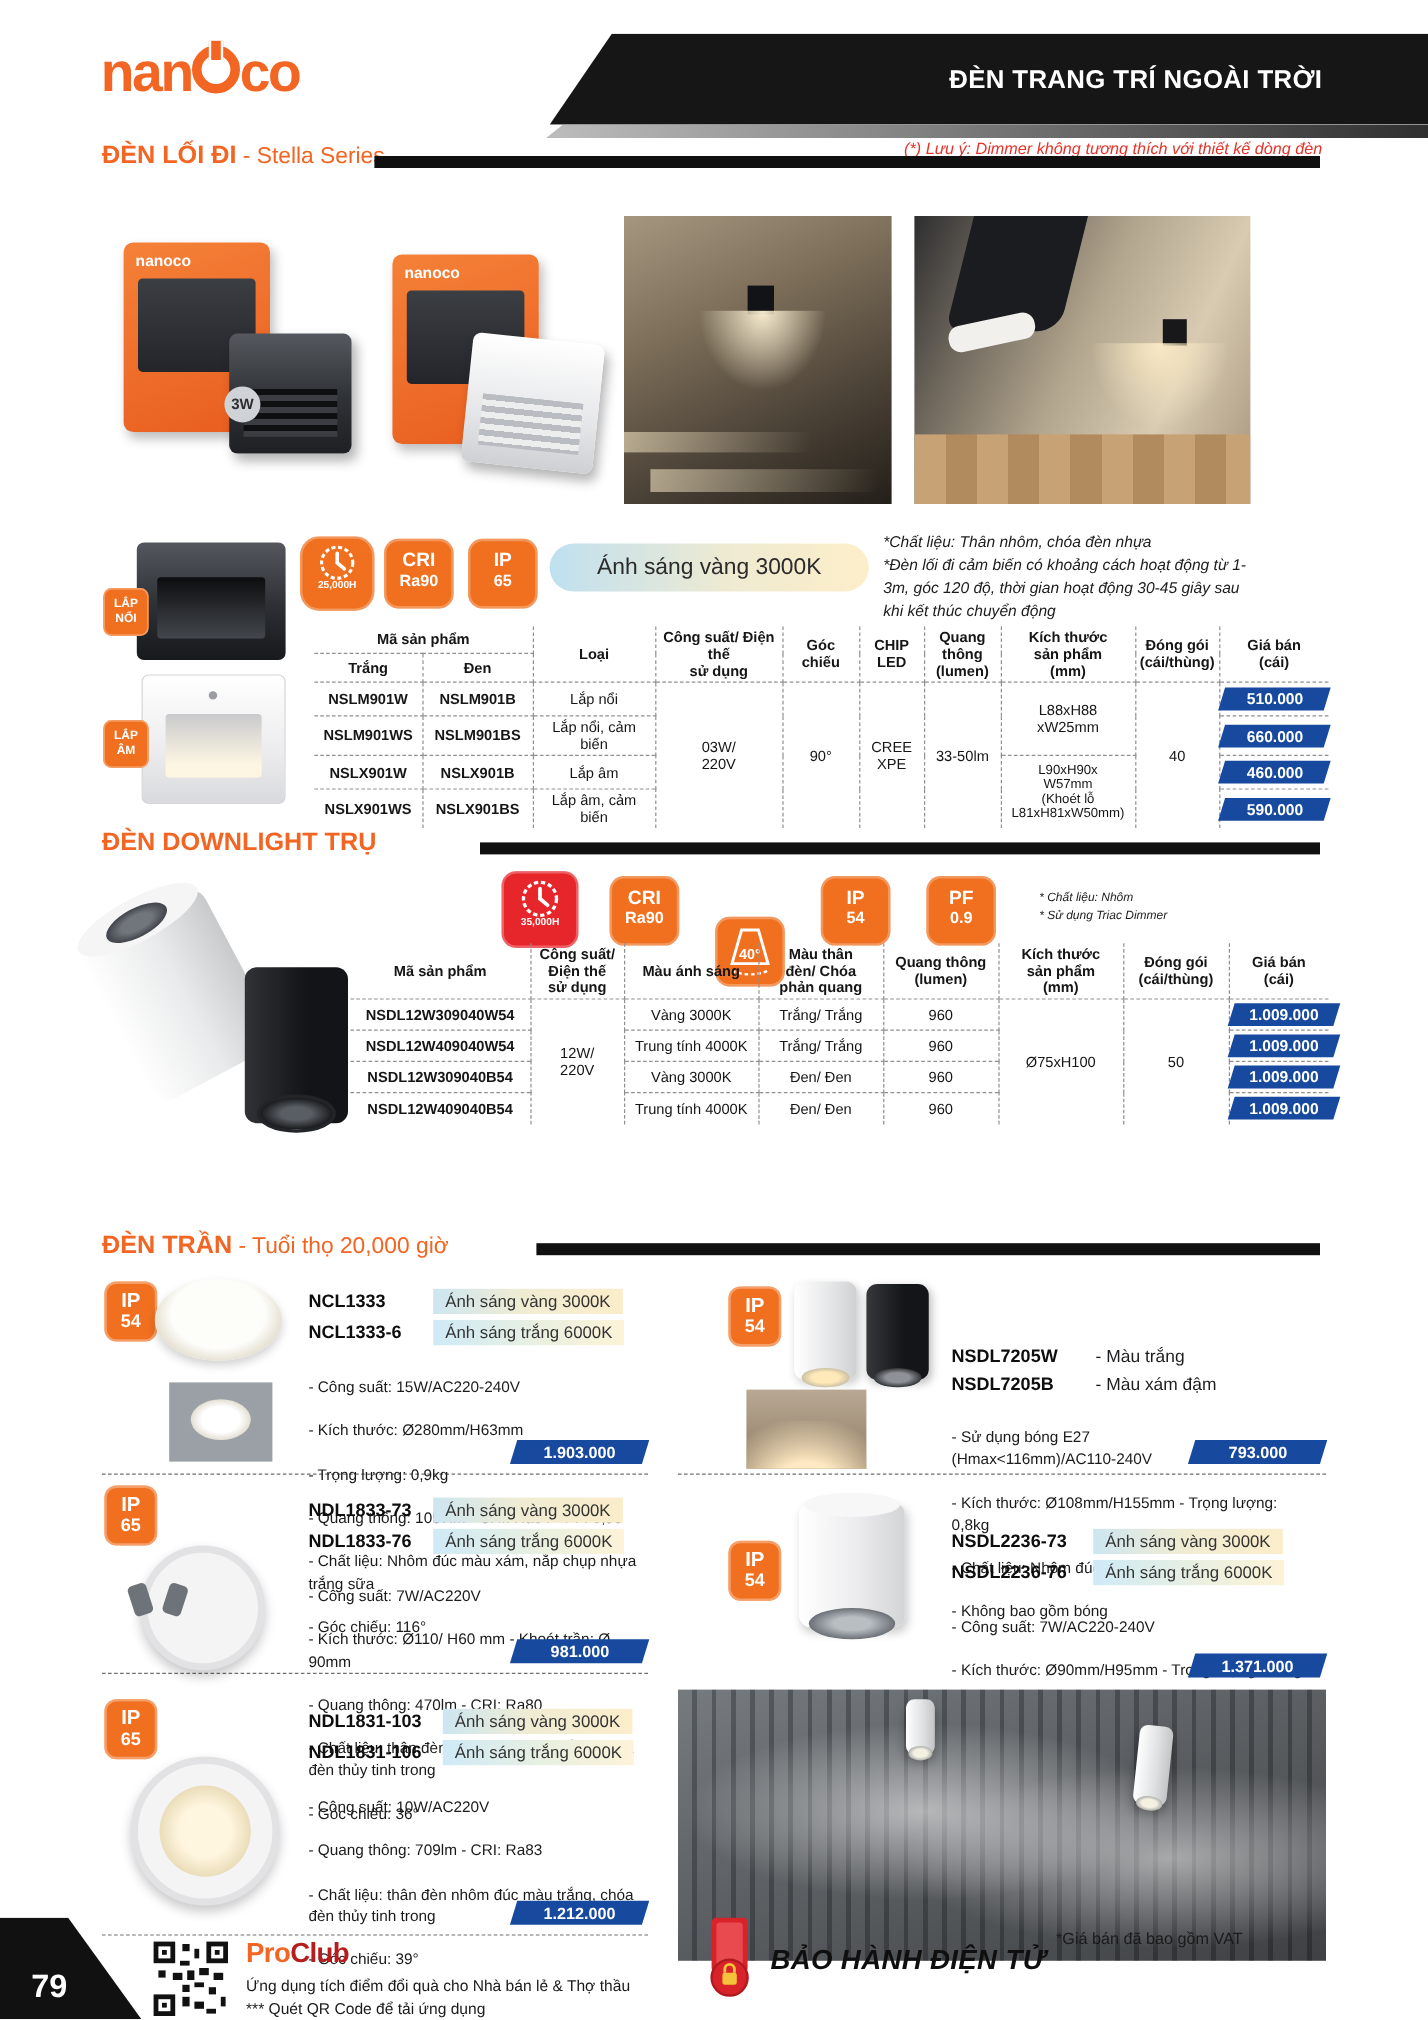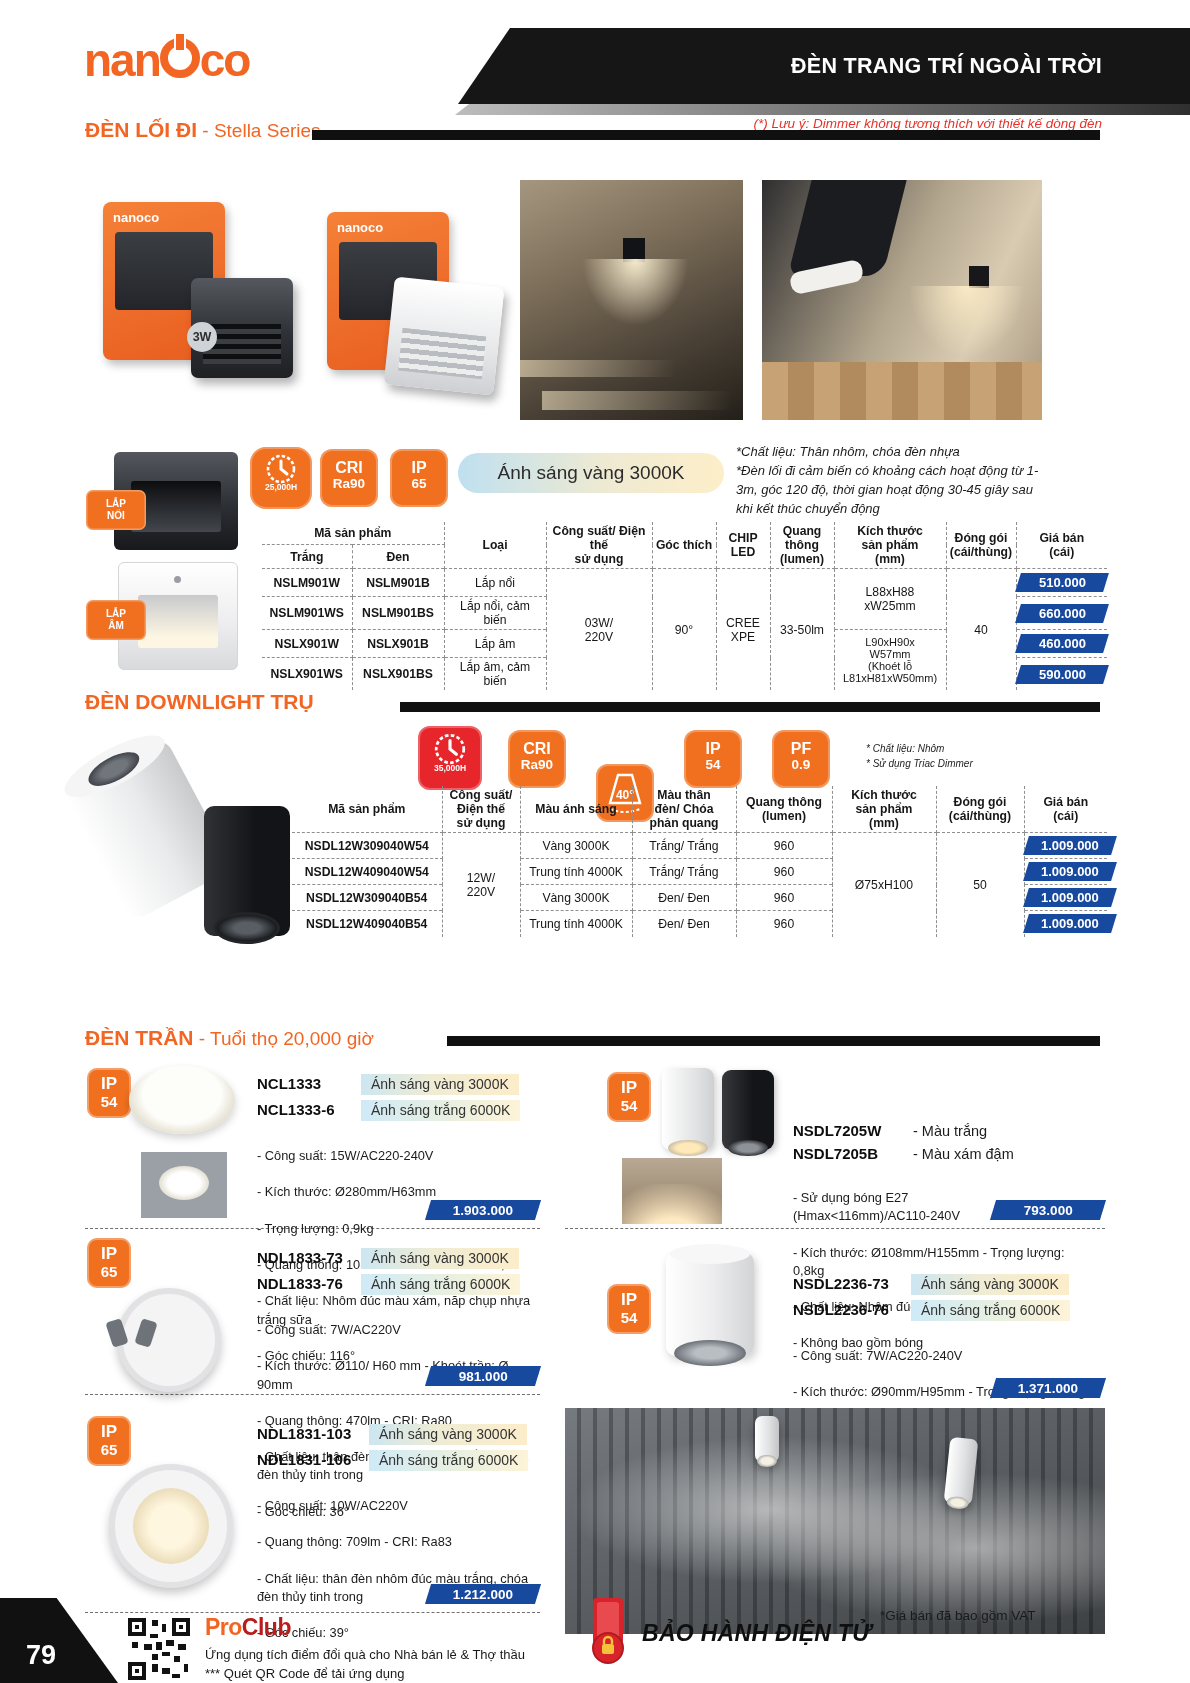--- a/index.html
+++ b/index.html
@@ -42,21 +42,21 @@
   .sq-badge.red{background:var(--red);}
   .sq-badge svg{display:block;margin:5px auto 0;}
   .sq-badge .hrs{display:block;font-size:8.5px;margin-top:-4px;font-weight:bold;}
   .angle-txt{position:absolute;left:0;right:0;top:24px;font-size:12px;font-weight:bold;}
 
   .light-pill{position:absolute;border-radius:22px;text-align:center;font-size:19px;color:#2b2b2b;
         background:linear-gradient(90deg,#bfe0f0 0%,#eeead2 55%,#fdeec9 100%);}
   .sec-note{position:absolute;font-style:italic;font-size:13px;line-height:1.45;color:#1c1c1c;}
 
   
-  .mount-tag{position:absolute;width:60px;height:40px;background:var(--badge-orange);border-radius:7px;
+  .mount-tag{position:absolute;width:38px;height:40px;background:var(--badge-orange);border-radius:7px;
         color:#fff;font-weight:bold;font-size:10px;line-height:1.25;text-align:center;
         display:flex;align-items:center;justify-content:center;white-space:pre-line;z-index:3;
         box-shadow:inset 0 0 0 1.5px rgba(255,255,255,.3);}
   .thumb-dark{position:absolute;background:linear-gradient(#54585e,#2c2f34 55%,#17191c);border-radius:6px;}
   .thumb-dark::after{content:"";position:absolute;left:14%;right:14%;top:30%;bottom:18%;
         background:linear-gradient(#0c0d0f,#43474d);border-radius:3px;}
   .thumb-light{position:absolute;background:linear-gradient(#ffffff,#ececee 60%,#d9dadd);
         border:1px solid #d5d5d8;border-radius:6px;}
   .thumb-light::after{content:"";position:absolute;left:16%;right:16%;top:30%;bottom:20%;
         background:linear-gradient(#c9cacd,#fdf6e3 80%);border-radius:3px;}
@@ -283,21 +283,21 @@
         <col style="width:112px">
       <col style="width:70px">
         <col style="width:91px">
     </colgroup>
     <thead>
       <tr>
         <th colspan="2">Mã sản phẩm</th>
         <th rowspan="2">Loại</th>
         <th rowspan="2">Công suất/ Điện thế
 sử dụng</th>
-        <th rowspan="2">Góc thích</th>
+        <th rowspan="2">Góc chiếu</th>
         <th rowspan="2">CHIP
 LED</th>
         <th rowspan="2">Quang
 thông
 (lumen)</th>
         <th rowspan="2">Kích thước
 sản phẩm
 (mm)</th>
         <th rowspan="2">Đóng gói
 (cái/thùng)</th>

